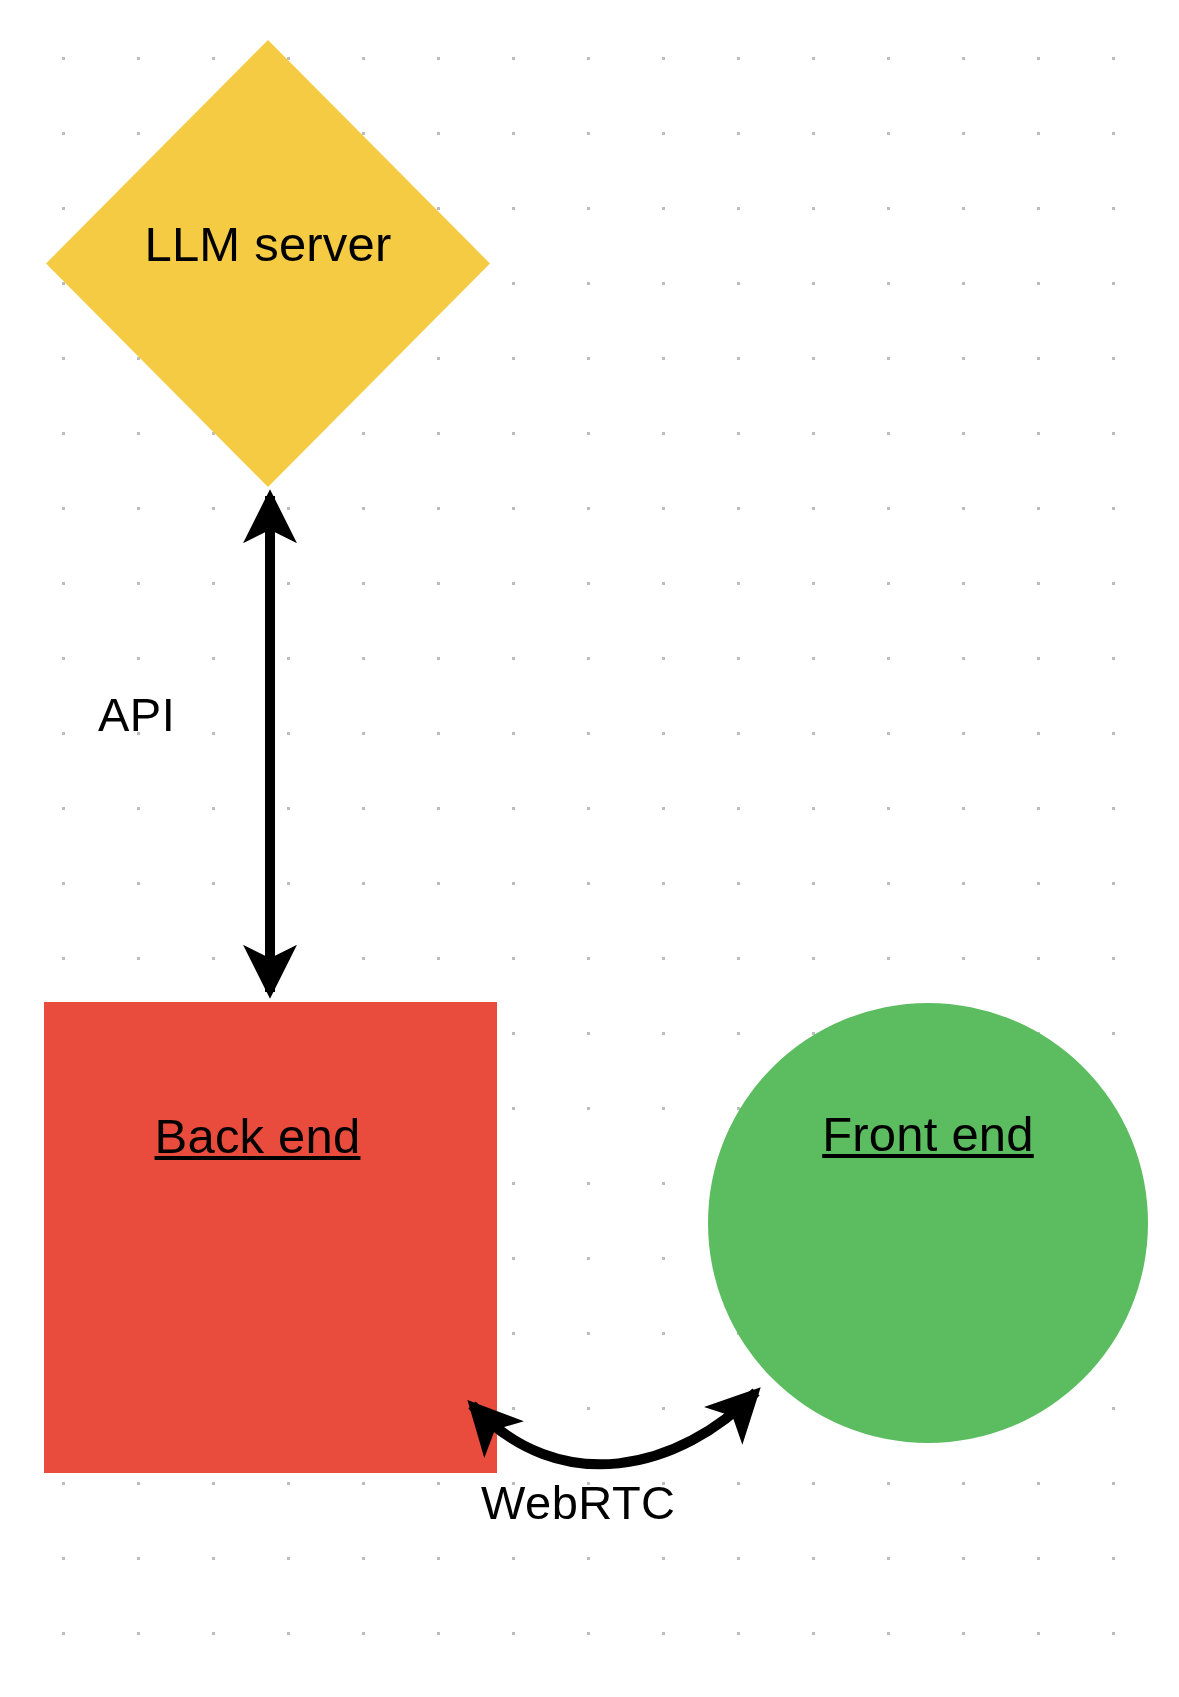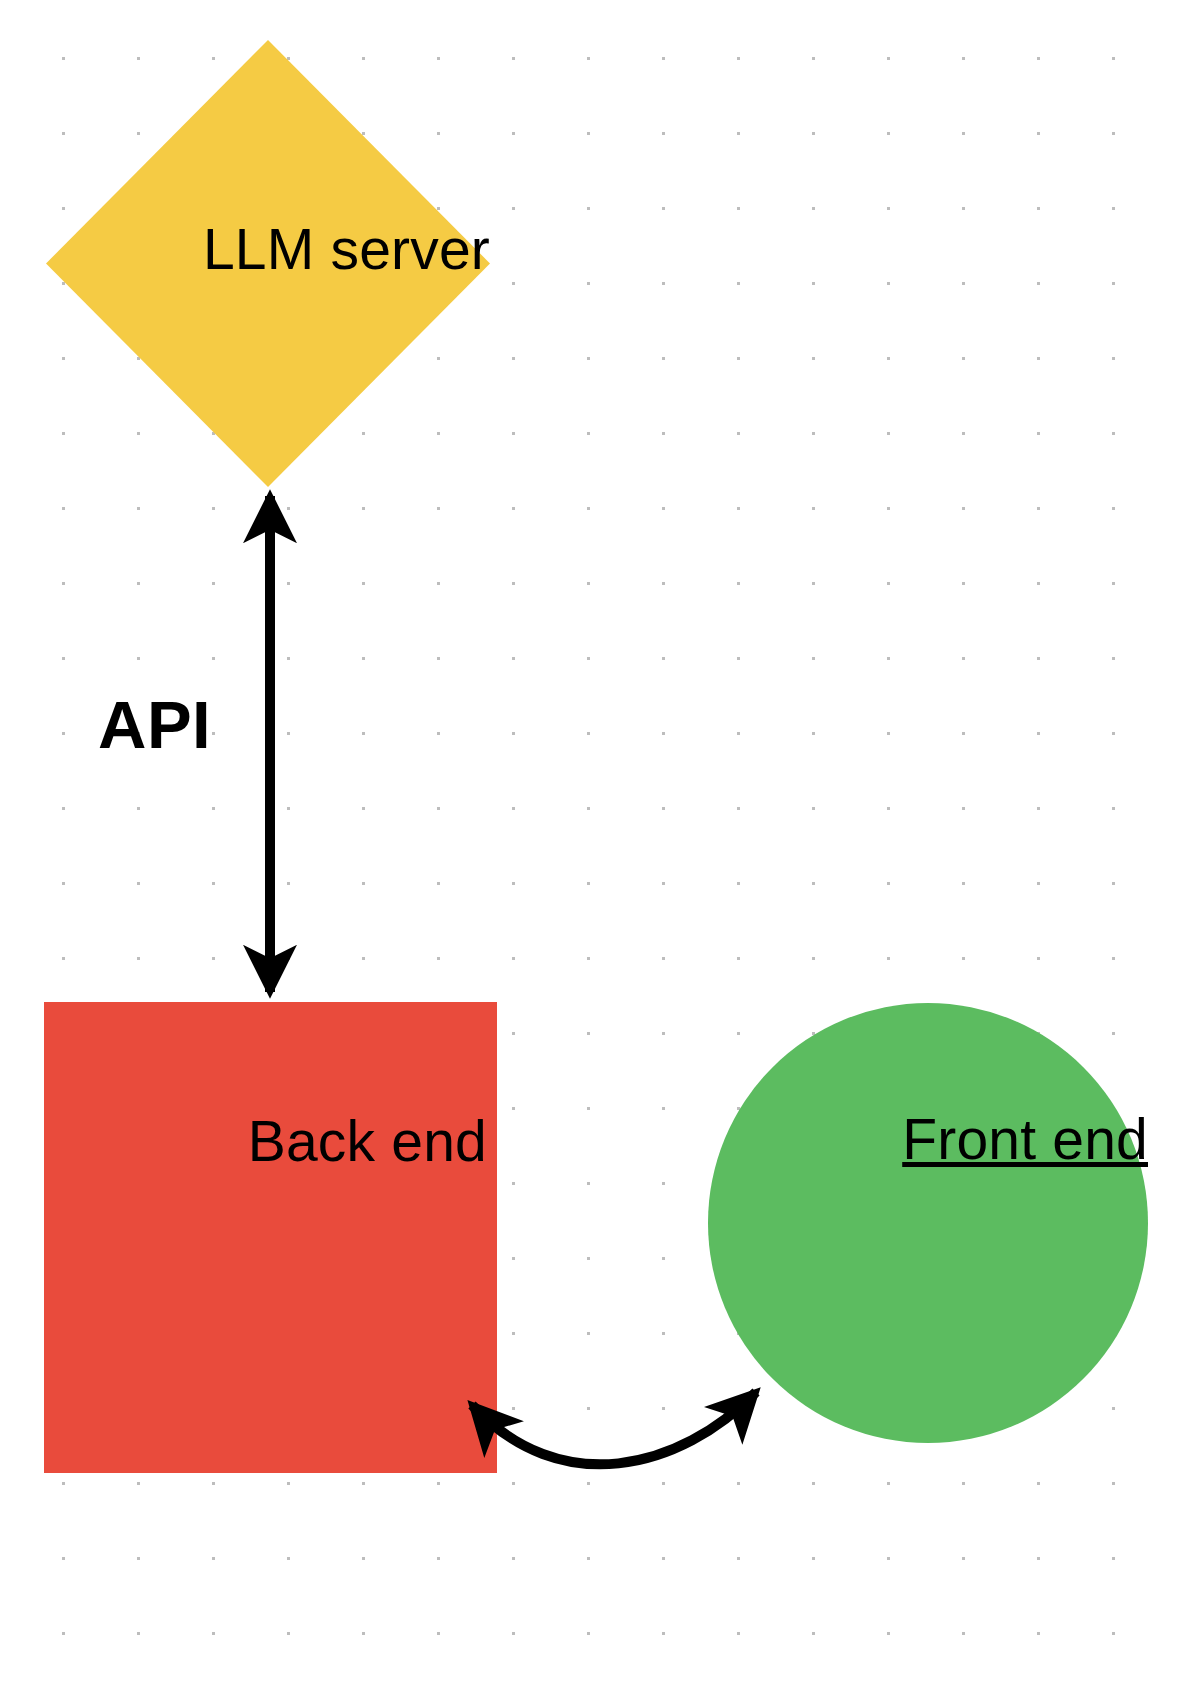--- a/index.html
+++ b/index.html
@@ -28,48 +28,49 @@
     top: 0;
     width: 1179px;
     height: 1697px;
     overflow: visible;
   }
 
   .node-label {
     position: absolute;
     color: #000000;
     font-weight: 400;
-    font-size: 57px;
+    font-size: 49px;
     line-height: 1.1;
     letter-spacing: 0.2px;
     white-space: nowrap;
-    text-align: right;
+    text-align: center;
     pointer-events: none;
   }
 
   .edge-label {
     position: absolute;
     color: #000000;
-    font-weight: 700;
-    font-size: 67px;
+    font-weight: 400;
+    font-size: 47px;
     line-height: 1.05;
     letter-spacing: 0.5px;
     white-space: nowrap;
   }
 
   .label-llm {
     left: 46px;
     top: 218px;
     width: 444px;
   }
 
   .label-backend {
-    left: 44px;
+    left: 36px;
     top: 1110px;
     width: 443px;
+    text-decoration: underline;
   }
 
   .label-frontend {
     left: 708px;
     top: 1108px;
     width: 440px;
     text-decoration: underline;
   }
 
   .label-api {
@@ -119,14 +120,15 @@
   </svg>
 
   <div class="node-label label-llm">LLM server</div>
 
   <div class="node-label label-backend">Back end</div>
 
   <div class="node-label label-frontend">Front end</div>
 
   <div class="edge-label label-api">API</div>
 
+  <div class="edge-label label-webrtc">WebRTC</div>
 
 </div>
 
 </body></html>

